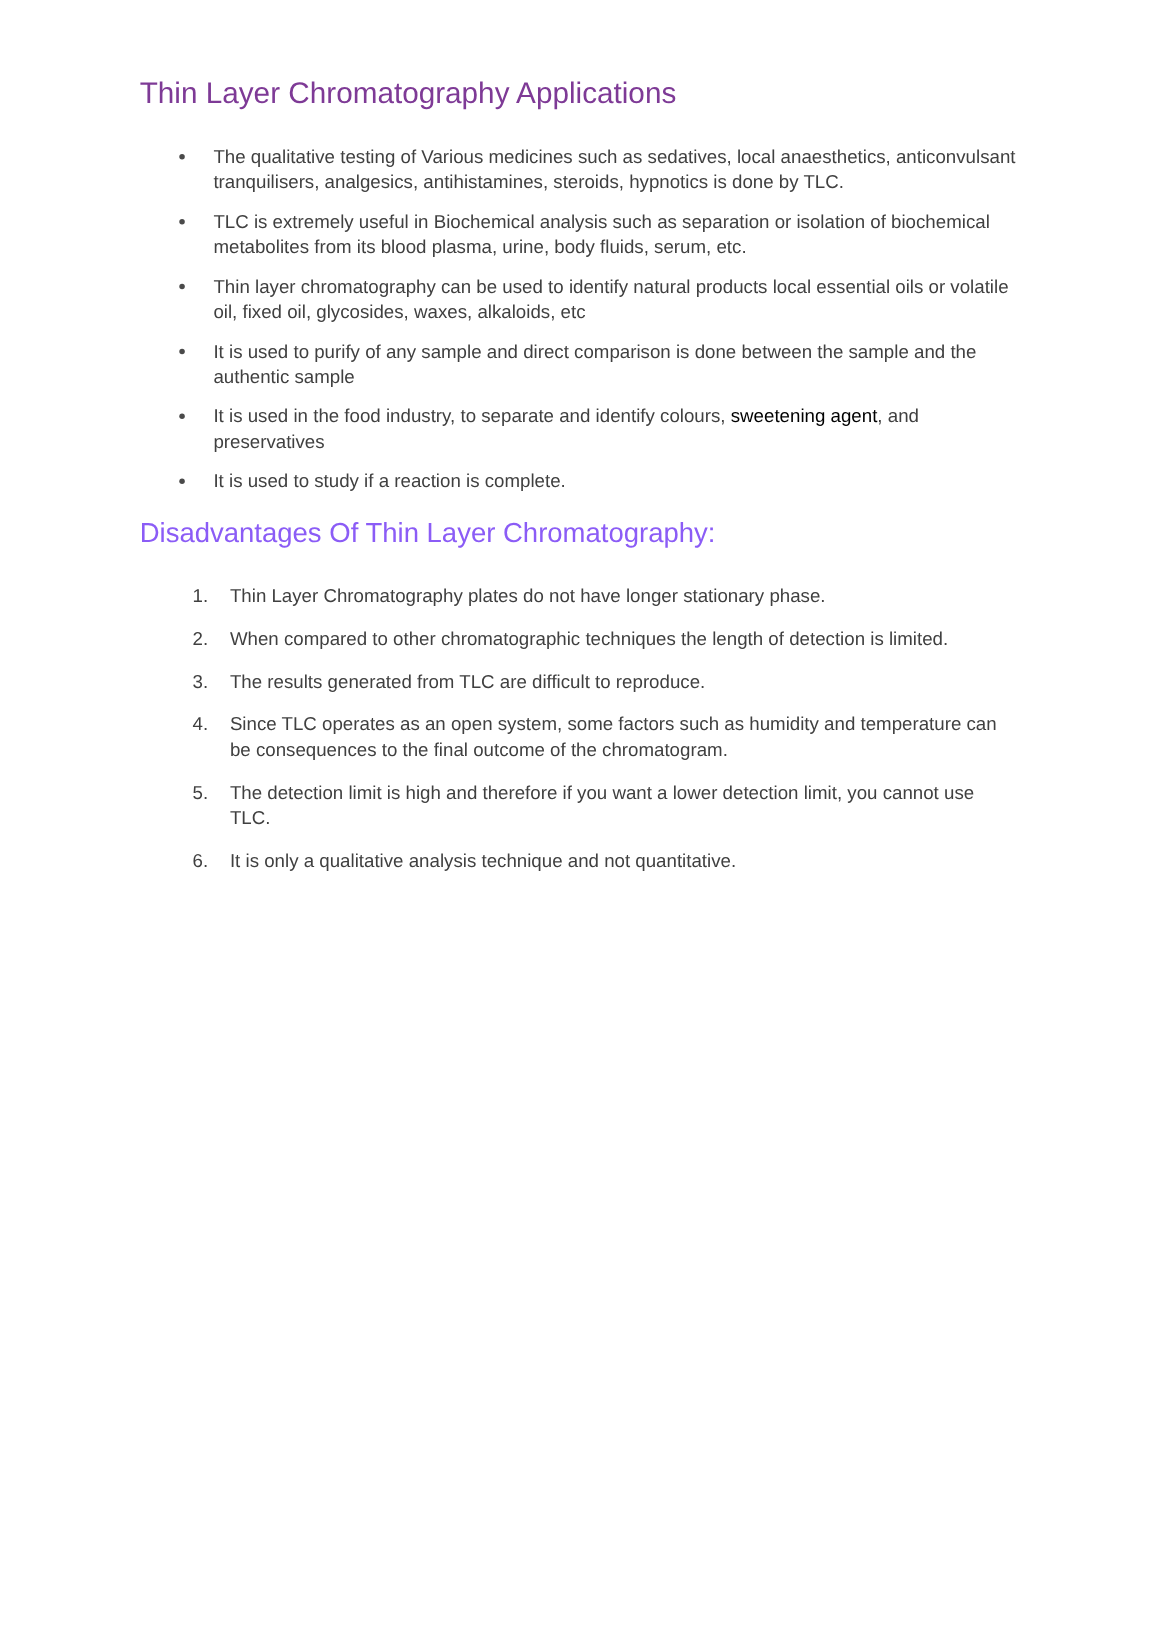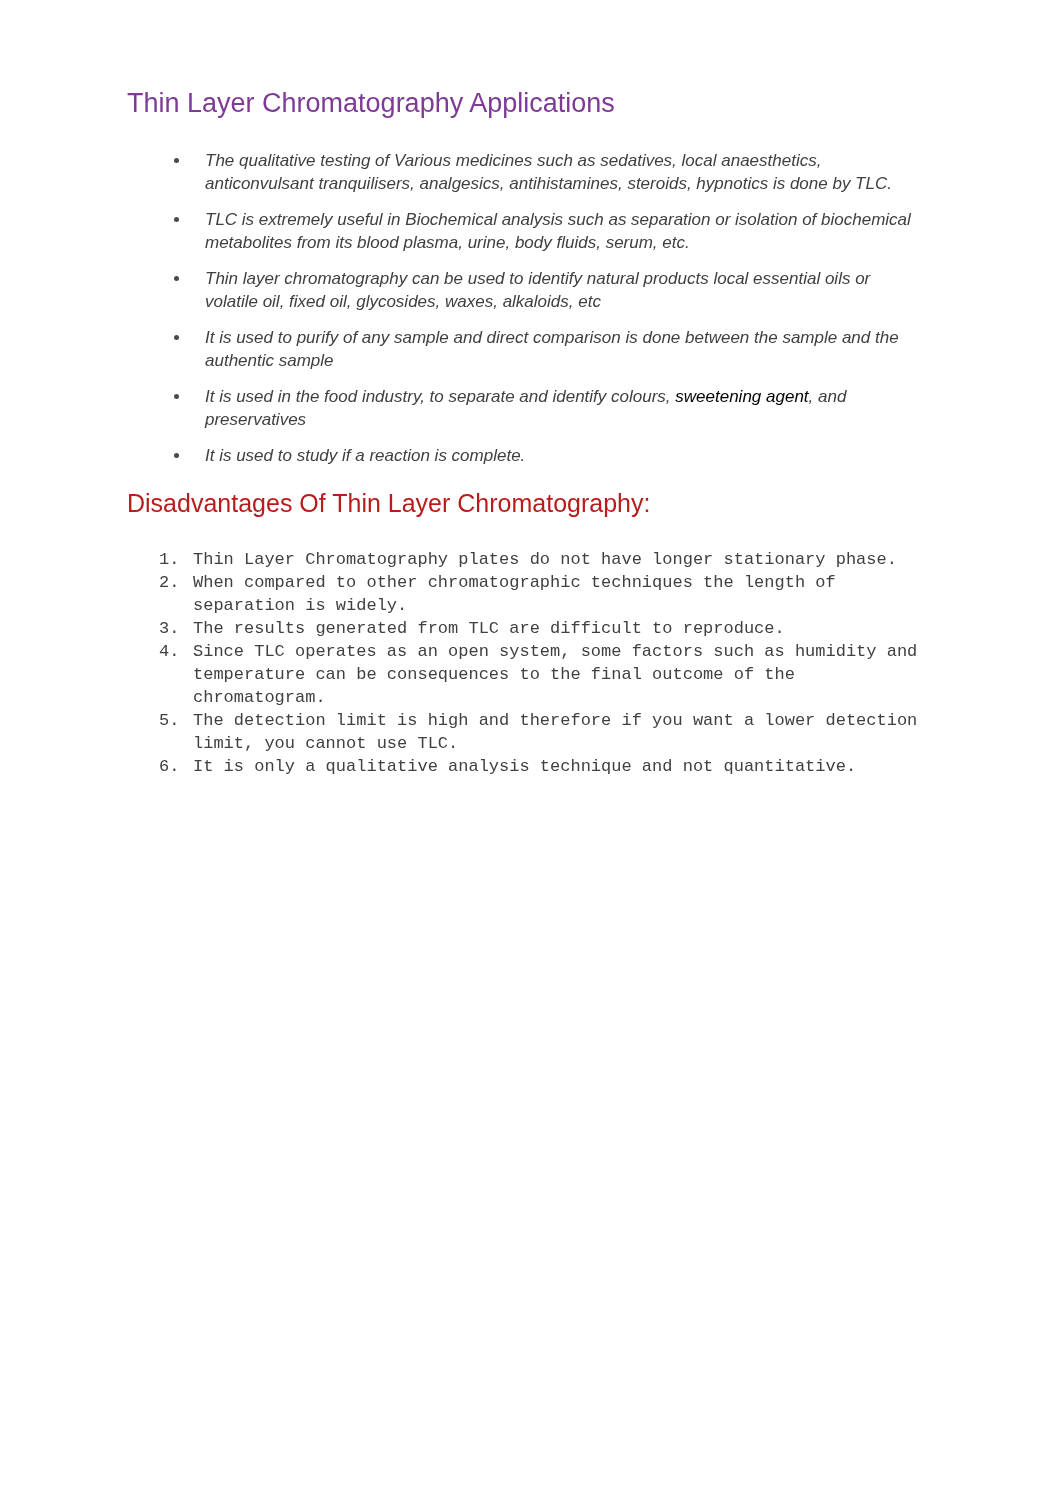--- a/index.html
+++ b/index.html
@@ -8,46 +8,45 @@
     background: #ffffff;
   }
   .page {
     position: relative;
     width: 1058px;
     height: 1106px;
     background: #ffffff;
     font-family: "Liberation Sans", sans-serif;
     color: #404040;
     box-sizing: border-box;
-    padding: 88px 125px 0 127px;
+    padding: 70px 125px 0 127px;
     overflow: hidden;
   }
   h1.doc-heading {
     margin: 0 0 30px 0;
     font-size: 27px;
     font-weight: 400;
     line-height: 1.15;
     color: #7e3a96;
   }
   h2.doc-heading {
     margin: 22px 0 30px 0;
     font-size: 25px;
     font-weight: 400;
     line-height: 1.15;
-    color: #b91c1c;
+    color: #8b5cf6;
   }
   .body-text {
     font-size: 17px;
     line-height: 23px;
   }
   ul.apps-list {
     list-style: none;
-    margin: 12px;
+    margin: 1px;
     padding: 0 0 0 66px;
-    font-style: italic;
   }
   ul.apps-list > li {
     position: relative;
     margin: 0 0 13px 0;
   }
   ul.apps-list > li::before {
     content: "";
     position: absolute;
     left: -31px;
     top: 9px;
@@ -58,22 +57,21 @@
   }
   ol.disadv-list {
     list-style: none;
     counter-reset: item;
     margin: 0;
     padding: 0 0 0 66px;
   }
   ol.disadv-list > li {
     position: relative;
     counter-increment: item;
-    margin: 0;
-    font-family: Liberation Mono, monospace;
+    margin: 16px;
   }
   ol.disadv-list > li::before {
     content: counter(item) ".";
     position: absolute;
     left: -34px;
     top: 0;
     color: #404040;
   }
   a.inline-link {
     color: #000000;
@@ -94,20 +92,20 @@
     <li>Thin layer chromatography can be used to identify natural products local essential oils or volatile oil, fixed oil, glycosides, waxes, alkaloids, etc</li>
     <li>It is used to purify of any sample and direct comparison is done between the sample and the authentic sample</li>
     <li><span>It is used in the food industry, to separate and identify colours, </span><a class="inline-link">sweetening agent</a><span>, and preservatives</span></li>
     <li>It is used to study if a reaction is complete.</li>
   </ul>
 
   <h2 class="doc-heading">Disadvantages Of Thin Layer Chromatography:</h2>
 
   <ol class="disadv-list body-text">
     <li>Thin Layer Chromatography plates do not have longer stationary phase.</li>
-    <li>When compared to other chromatographic techniques the length of separation is widely.</li>
+    <li>When compared to other chromatographic techniques the length of detection is limited.</li>
     <li>The results generated from TLC are difficult to reproduce.</li>
     <li>Since TLC operates as an open system, some factors such as humidity and temperature can be consequences to the final outcome of the chromatogram.</li>
     <li>The detection limit is high and therefore if you want a lower detection limit, you cannot use TLC.</li>
     <li>It is only a qualitative analysis technique and not quantitative.</li>
   </ol>
 
 </div>
 
 </body></html>

